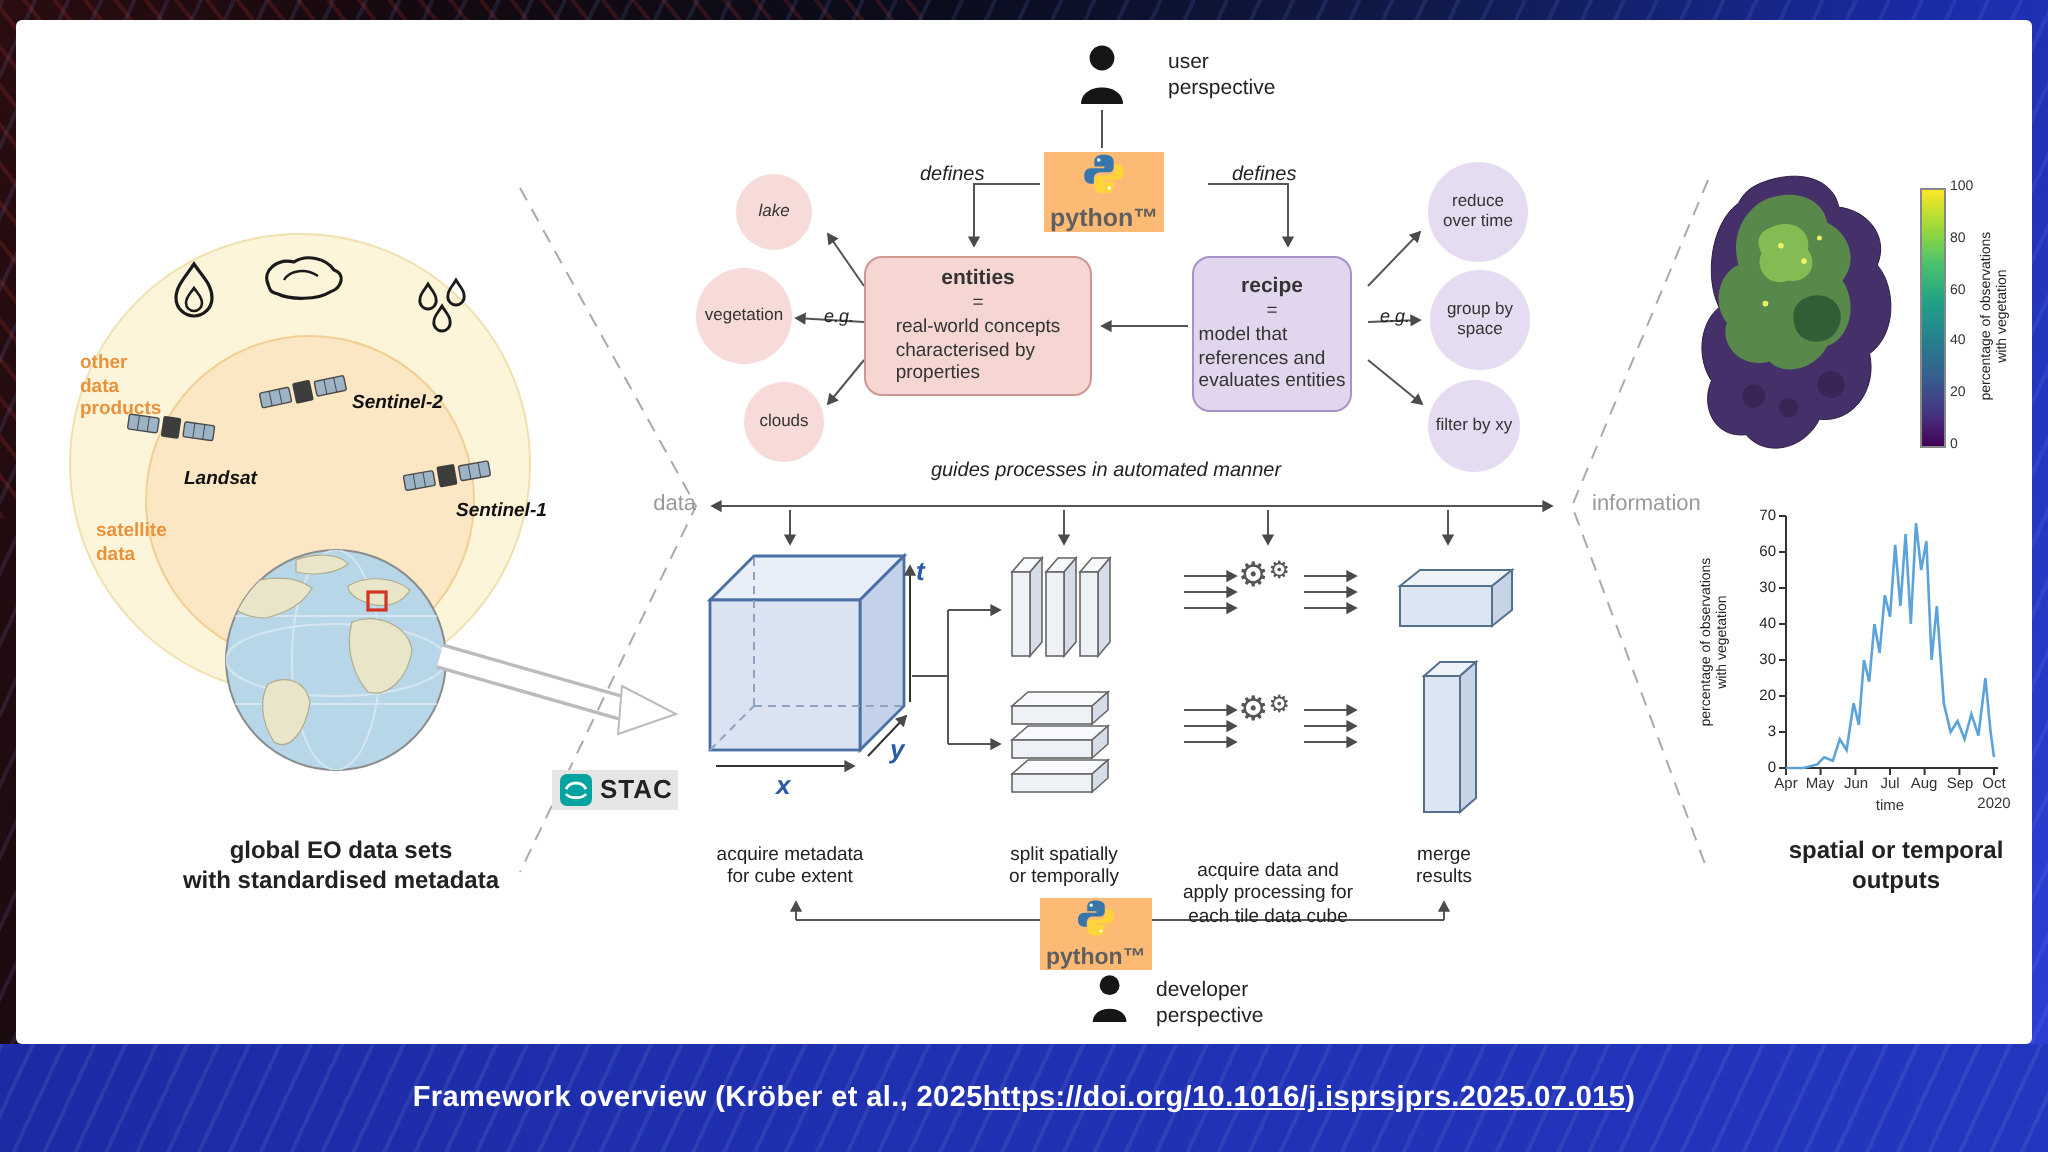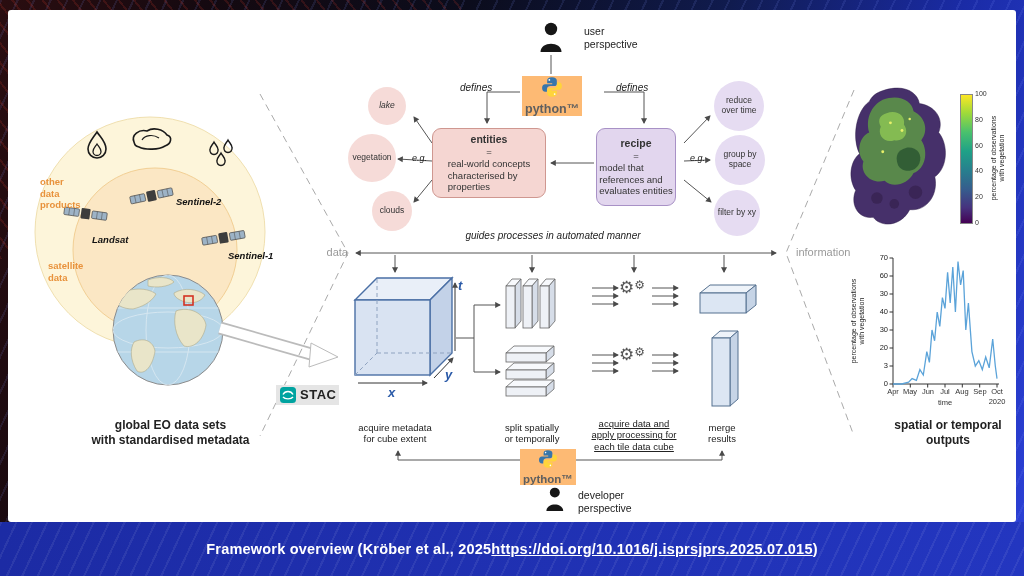--- a/index.html
+++ b/index.html
@@ -323,21 +323,21 @@
       <span class="b" style="font-size:13px;letter-spacing:0.5px;">STAC</span>
     </div>
     <div class="lbl axlbl" style="left:380px;top:375px;">x</div>
     <div class="lbl axlbl" style="left:437px;top:357px;">y</div>
     <div class="lbl axlbl" style="left:450px;top:268px;">t</div>
 
     <div class="lbl center steplbl" style="left:327px;top:412px;width:120px;">acquire metadata
 for cube extent</div>
     <div class="lbl center steplbl" style="left:464px;top:412px;width:120px;">split spatially
 or temporally</div>
-    <div class="lbl center steplbl" style="left:566px;top:408px;width:120px;text-decoration:underline;">acquire data and
+    <div class="lbl center steplbl" style="left:566px;top:420px;width:120px;">acquire data and
 apply processing for
 each tile data cube</div>
     <div class="lbl center steplbl" style="left:674px;top:412px;width:80px;">merge
 results</div>
 
     <div class="gears" style="left:611px;top:269px;"><span class="g1">⚙</span><span class="g2">⚙</span></div>
     <div class="gears" style="left:611px;top:336px;"><span class="g1">⚙</span><span class="g2">⚙</span></div>
 
     <div class="pybadge" style="left:512px;top:439px;">
       <svg width="20" height="20" viewBox="0 0 20 20">

